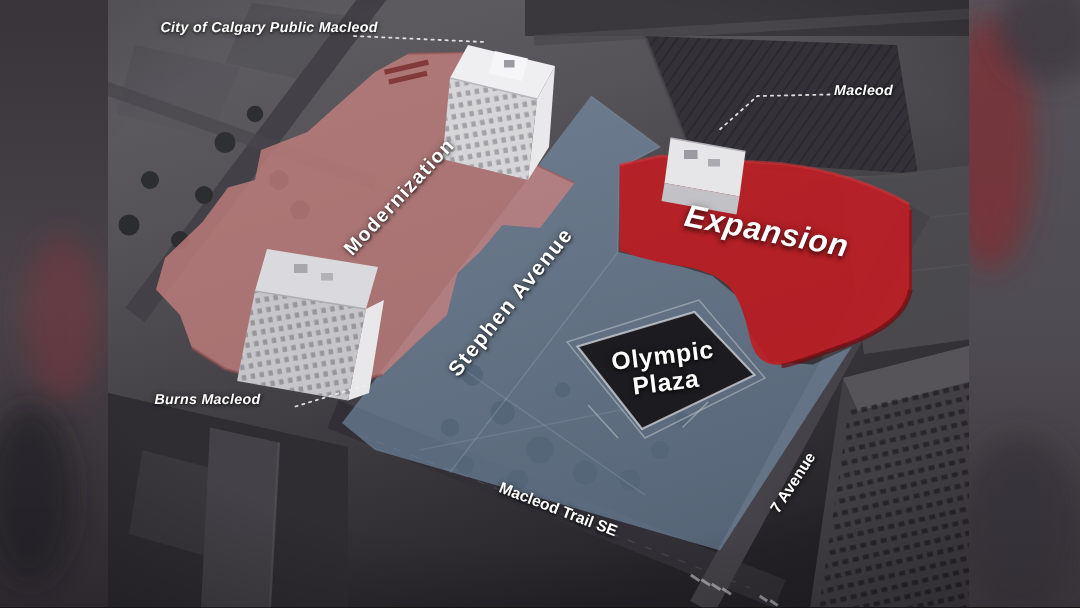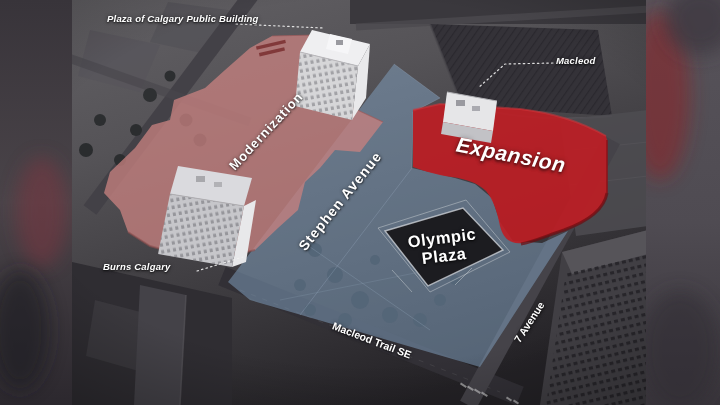--- a/index.html
+++ b/index.html
@@ -237,25 +237,25 @@
       <ellipse cx="20" cy="330" rx="30" ry="60" fill="#1e1a20" opacity="0.6" filter="url(#softBlur)"></ellipse>
     </g>
     <g clip-path="url(#clipRightBar)">
       <rect x="646" y="0" width="74" height="405" fill="url(#rightBarGrad)"></rect>
       <ellipse cx="660" cy="95" rx="30" ry="85" fill="#8e2028" opacity="0.55" filter="url(#softBlur)"></ellipse>
       <ellipse cx="700" cy="20" rx="35" ry="35" fill="#3a363c" opacity="0.7" filter="url(#softBlur)"></ellipse>
       <ellipse cx="680" cy="350" rx="40" ry="60" fill="#2e2a30" opacity="0.5" filter="url(#softBlur)"></ellipse>
     </g>
   </svg>
 
-  <div id="lbl-public-building" class="map-label callout">Plaza of Calgary Public Building</div>
+  <div id="lbl-public-building" class="map-label callout">City of Calgary Public Macleod</div>
 
   <div id="lbl-teatro" class="map-label callout">Macleod</div>
 
-  <div id="lbl-burns" class="map-label callout">Burns Calgary</div>
+  <div id="lbl-burns" class="map-label callout">Burns Macleod</div>
 
   <div id="lbl-modernization" class="map-label">Modernization</div>
 
   <div id="lbl-stephen" class="map-label">Stephen Avenue</div>
 
   <div id="lbl-expansion" class="map-label">Expansion</div>
 
   <div id="lbl-olympic" class="map-label">
     <span>Olympic</span>
     <span>Plaza</span>

